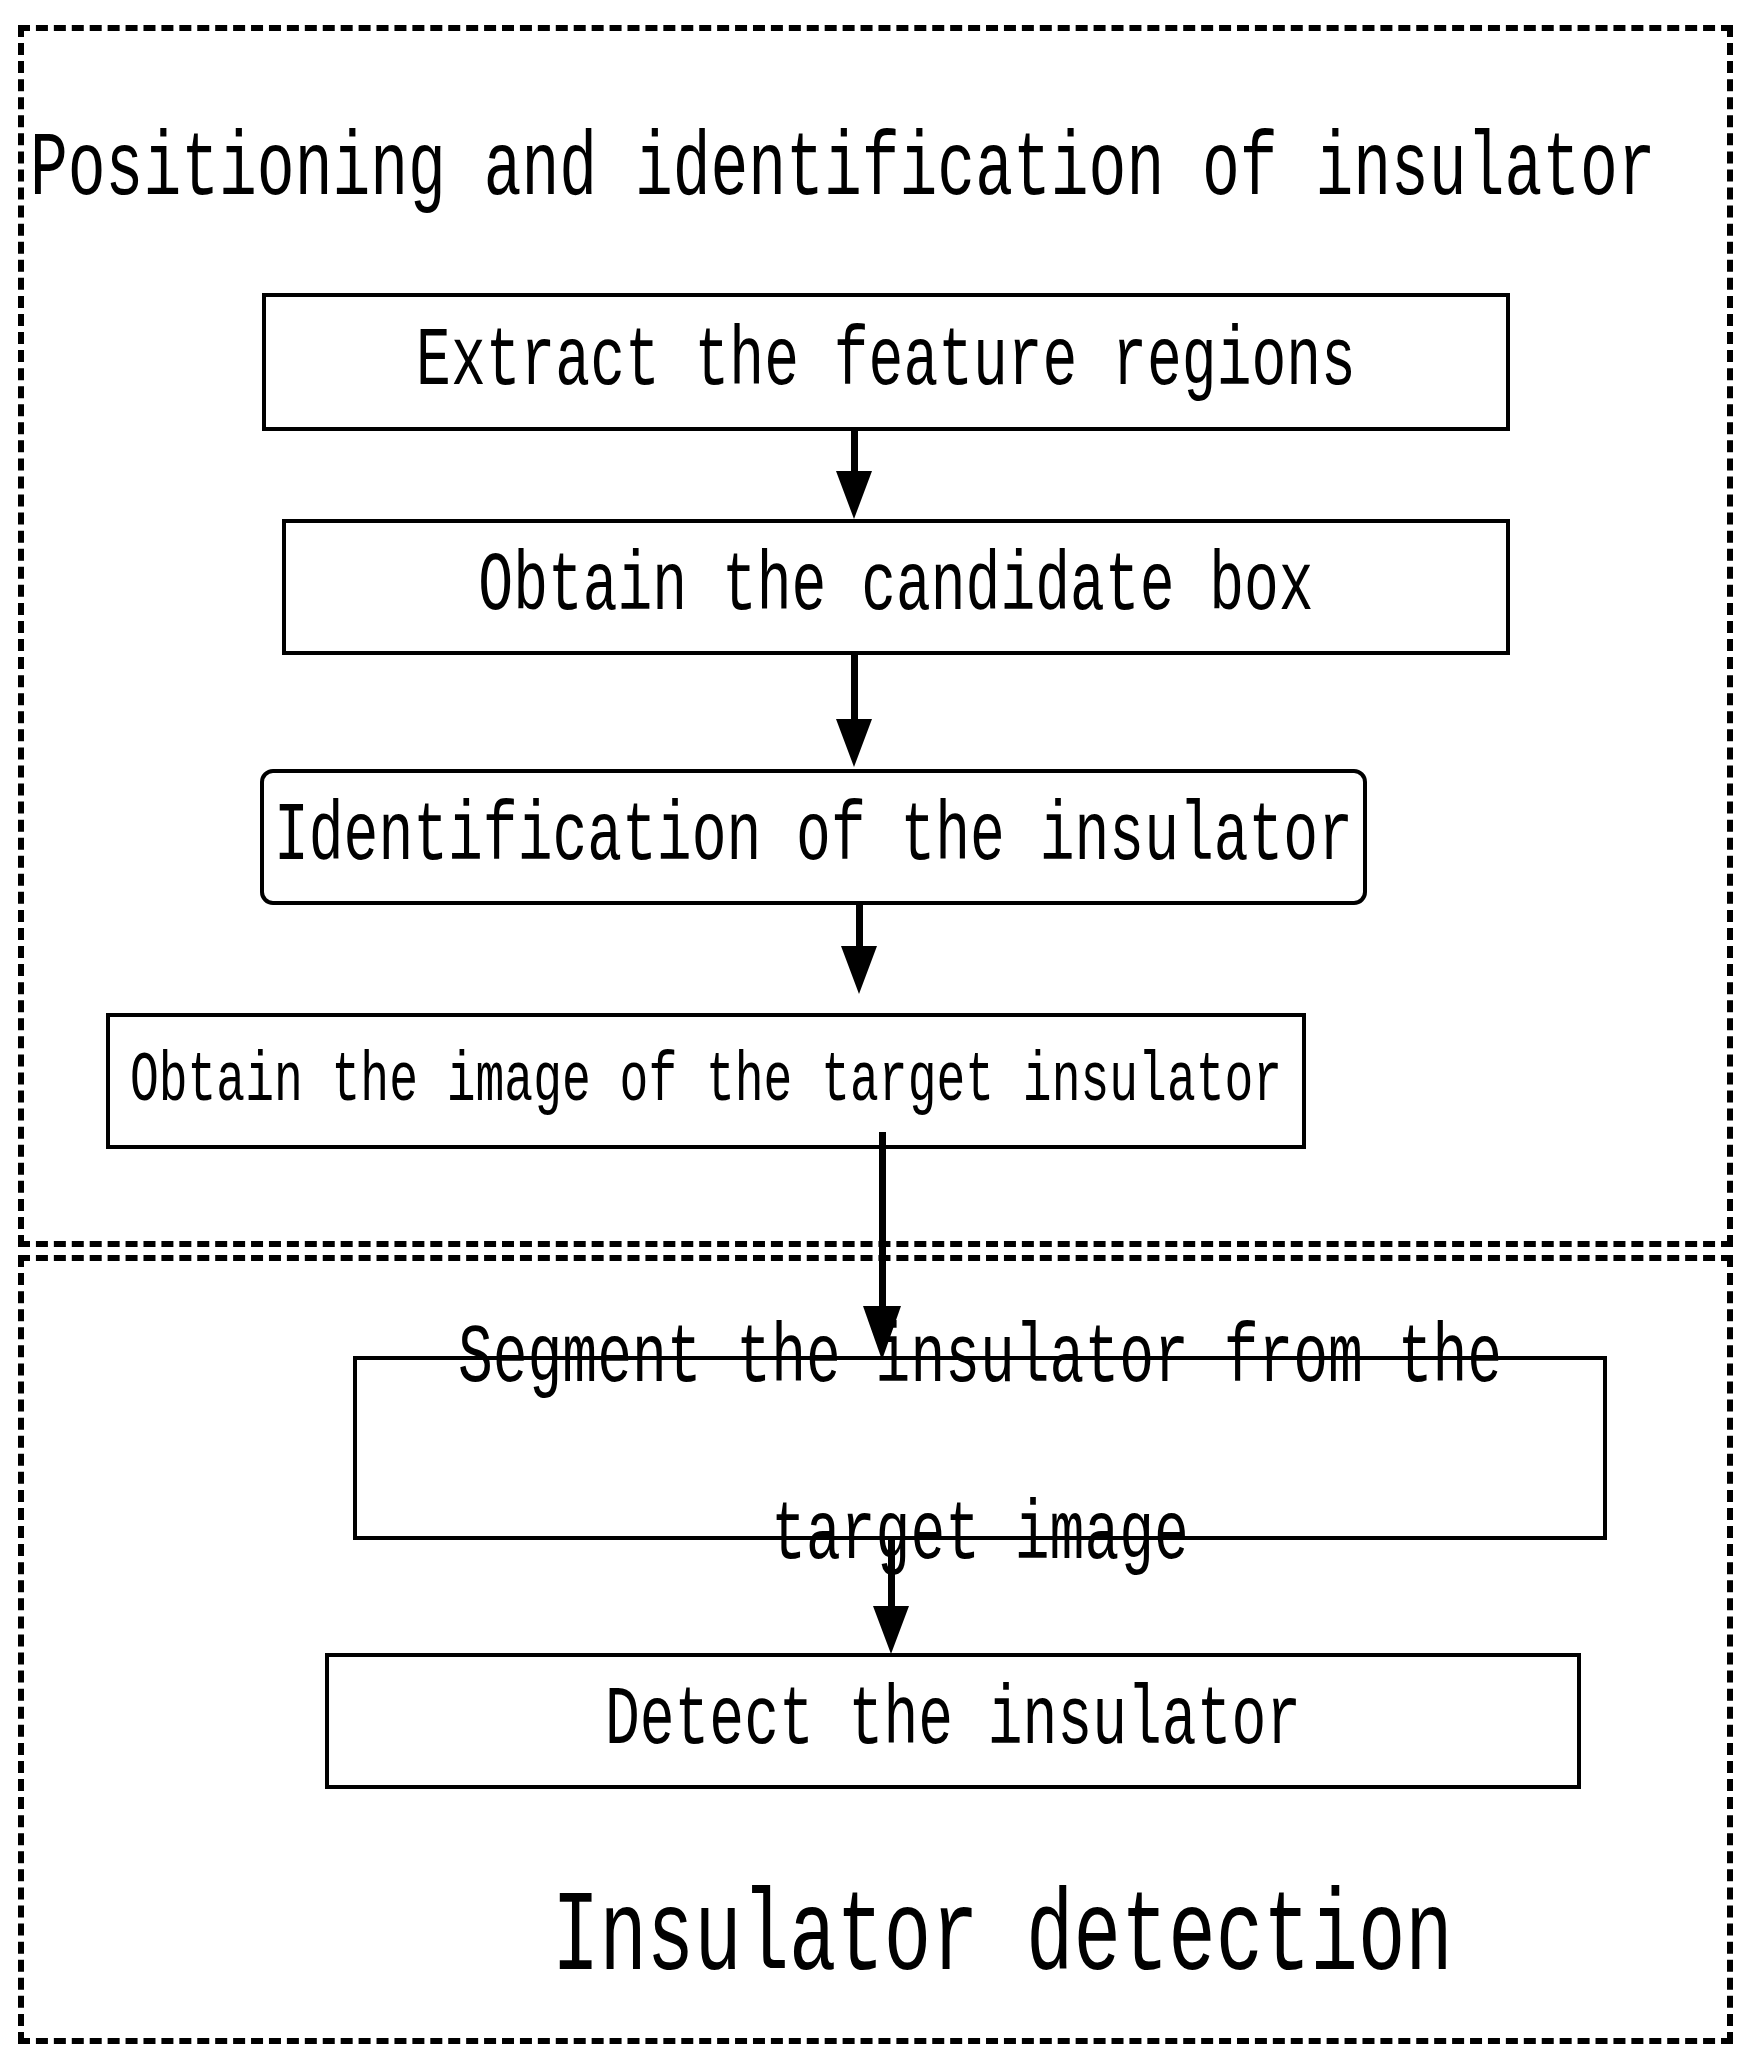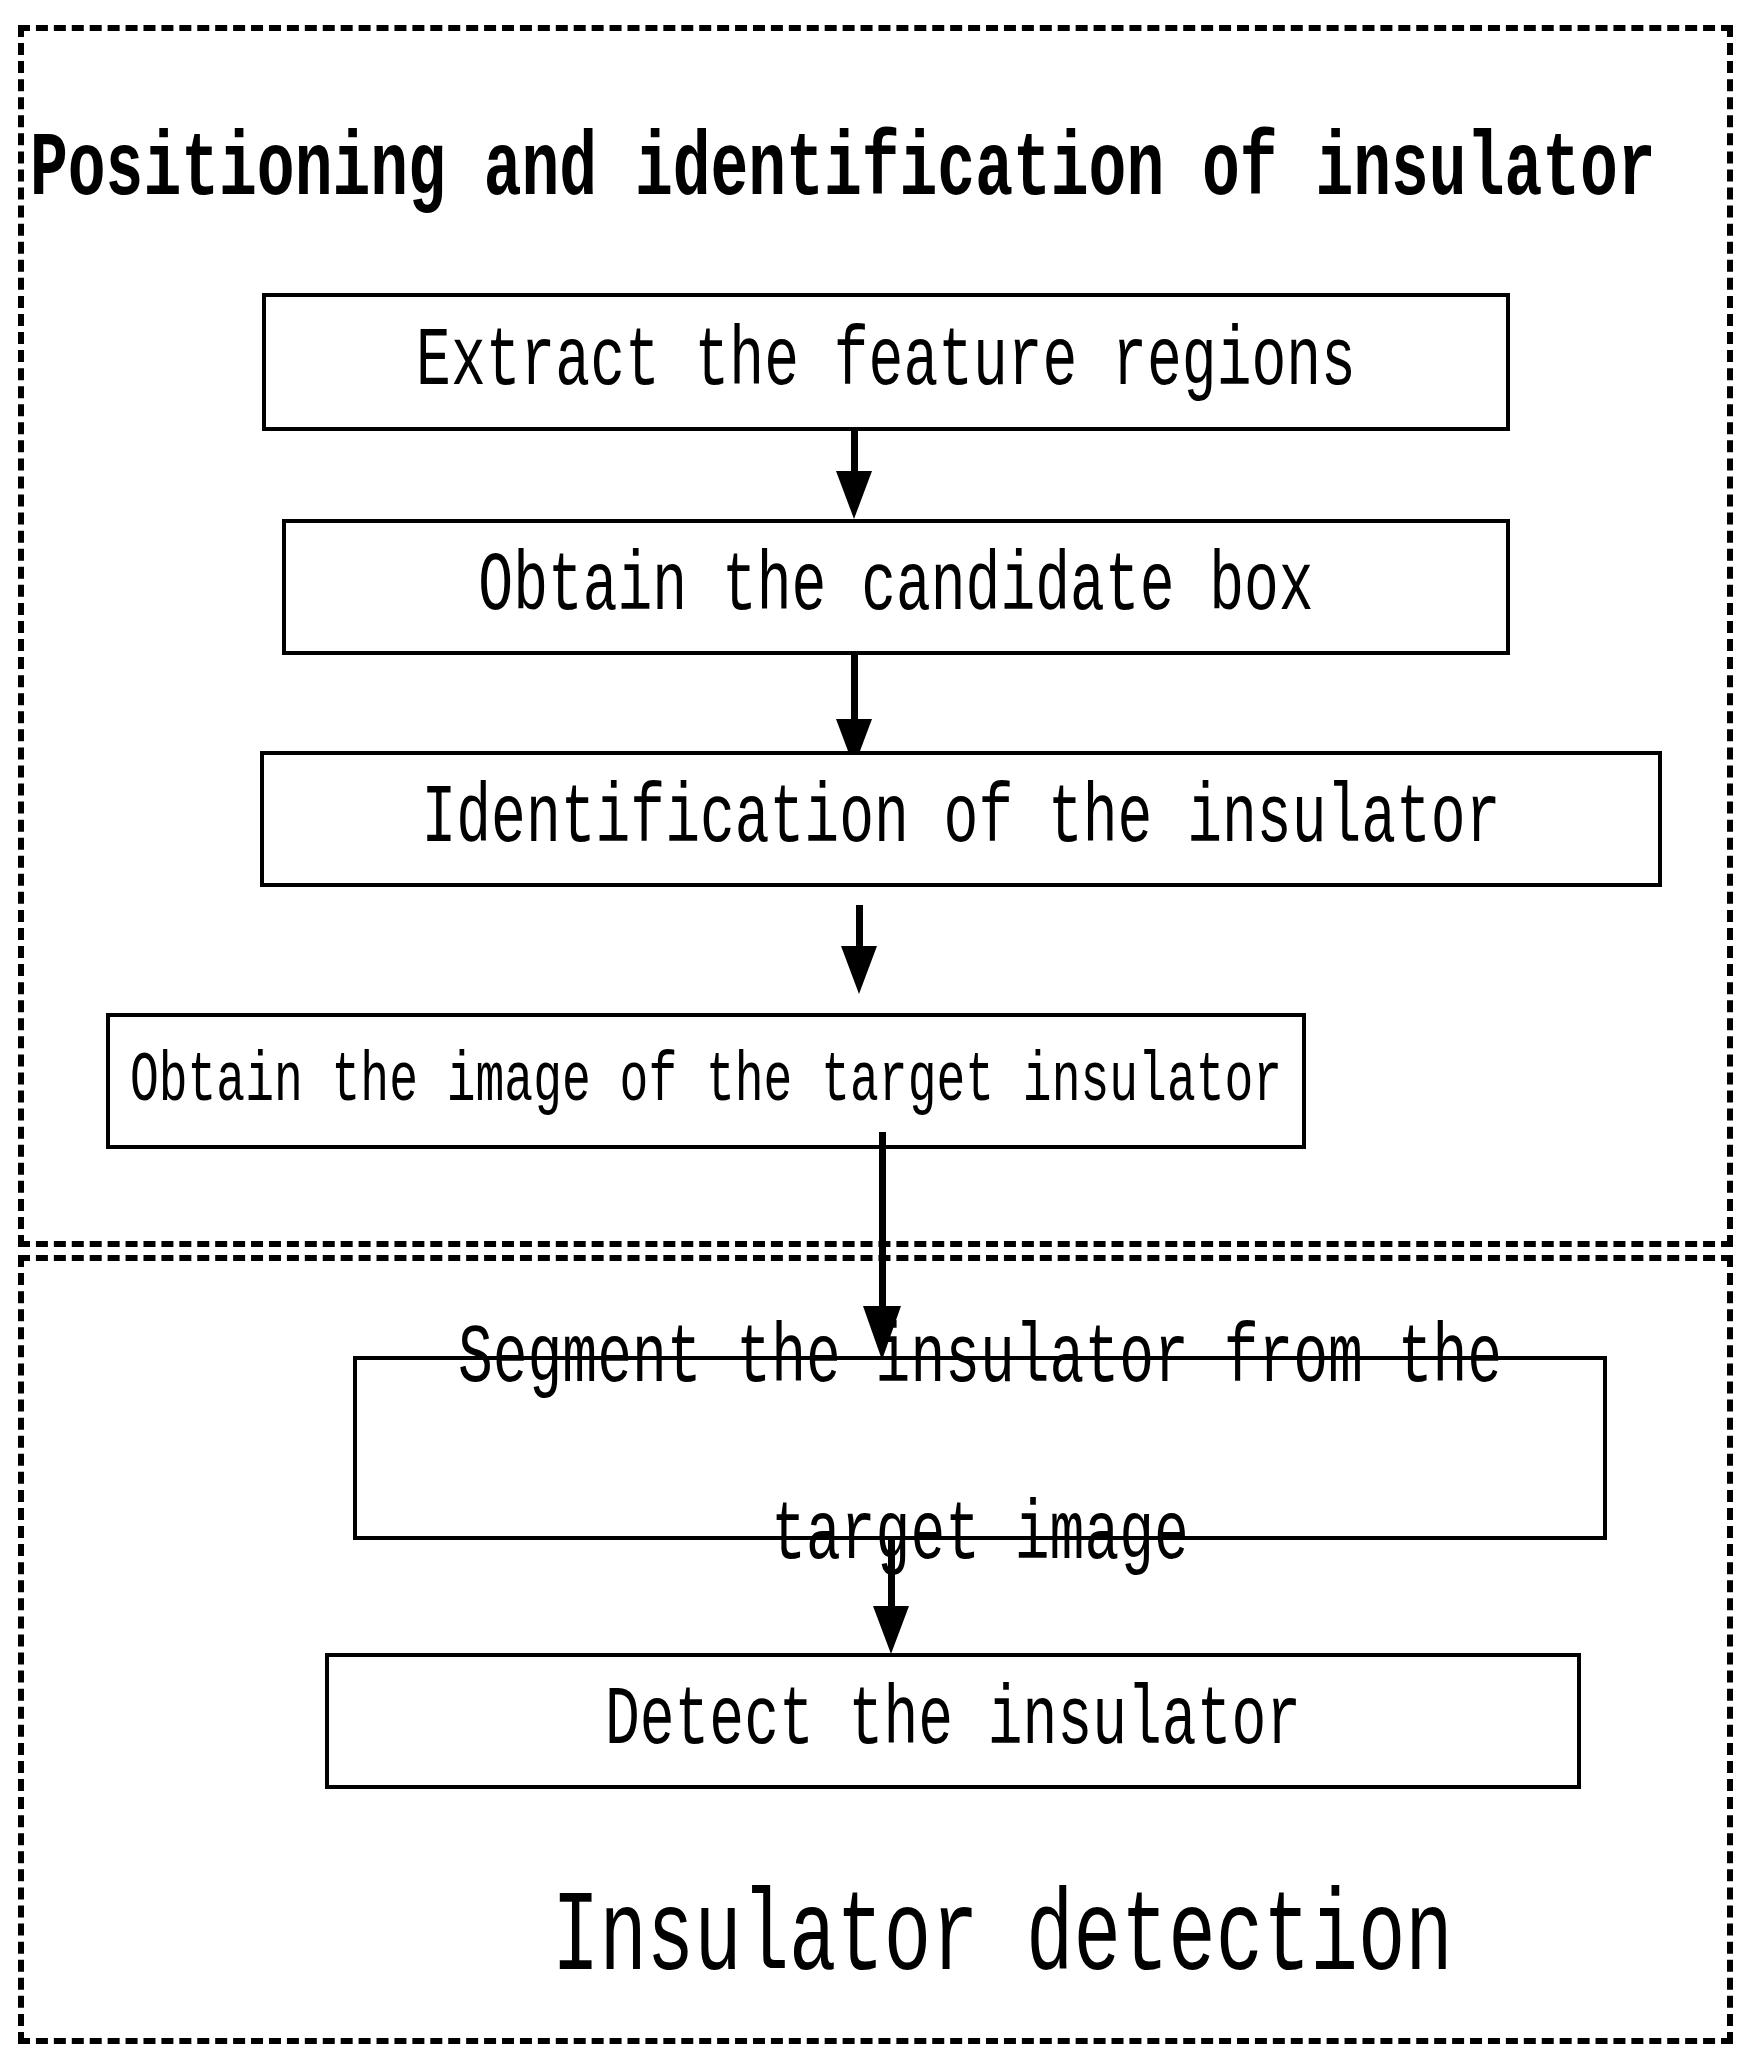--- a/index.html
+++ b/index.html
@@ -64,21 +64,21 @@
   }
 </style>
 </head>
 <body>
 
 <div id="canvas">
 
   <div class="frame" style="left:18px; top:25px; width:1715px; height:1222px;"></div>
   <div class="frame" style="left:18px; top:1255px; width:1715px; height:789px;"></div>
 
-  <div class="section-title fs-title" style="left:30px; top:109px; height:124px;font-weight:bold;">
+  <div class="section-title fs-title" style="left:30px; top:109px; height:124px;">
     <span class="label-text">Positioning and identification of insulator</span>
   </div>
 
   <div class="flow-box" style="left:262px; top:293px; width:1248px; height:138px;">
     <span class="label-text fs-box">Extract the feature regions</span>
   </div>
 
   <div class="arrow">
     <div class="arrow-tail" style="left:851px; top:431px; height:44px;"></div>
     <div class="arrow-head" style="left:836px; top:471px;"></div>
@@ -86,21 +86,21 @@
 
   <div class="flow-box" style="left:262px; top:519px; width:1228px; height:136px;margin-left:20px;">
     <span class="label-text fs-box">Obtain the candidate box</span>
   </div>
 
   <div class="arrow">
     <div class="arrow-tail" style="left:851px; top:655px; height:66px;"></div>
     <div class="arrow-head" style="left:836px; top:719px;"></div>
   </div>
 
-  <div class="flow-box" style="left:260px; top:751px; width:1402px; height:136px;">
+  <div class="flow-box" style="left:260px; top:769px; width:1107px; height:136px;border-radius:13px;">
     <span class="label-text fs-box">Identification of the insulator</span>
   </div>
 
   <div class="arrow">
     <div class="arrow-tail" style="left:856px; top:905px; height:45px;"></div>
     <div class="arrow-head" style="left:841px; top:946px;"></div>
   </div>
 
   <div class="flow-box" style="left:106px; top:996px; width:1200px; height:136px;margin-top:17px;">
     <span class="label-text fs-box-sm">Obtain the image of the target insulator</span>

